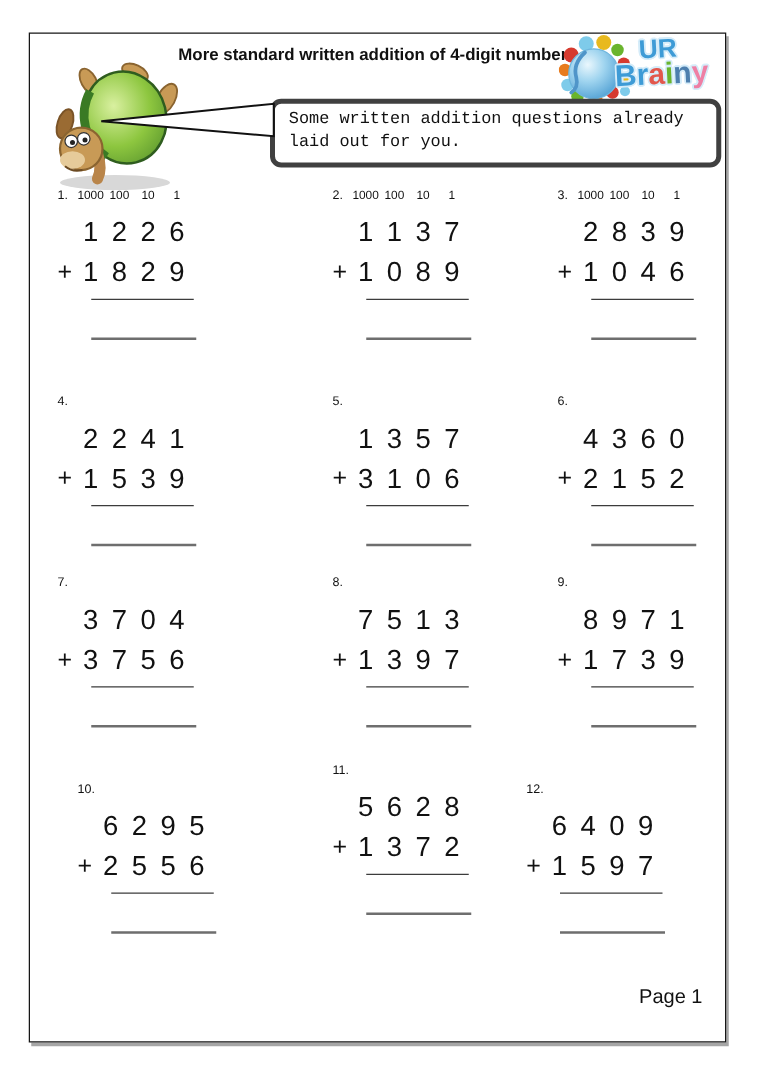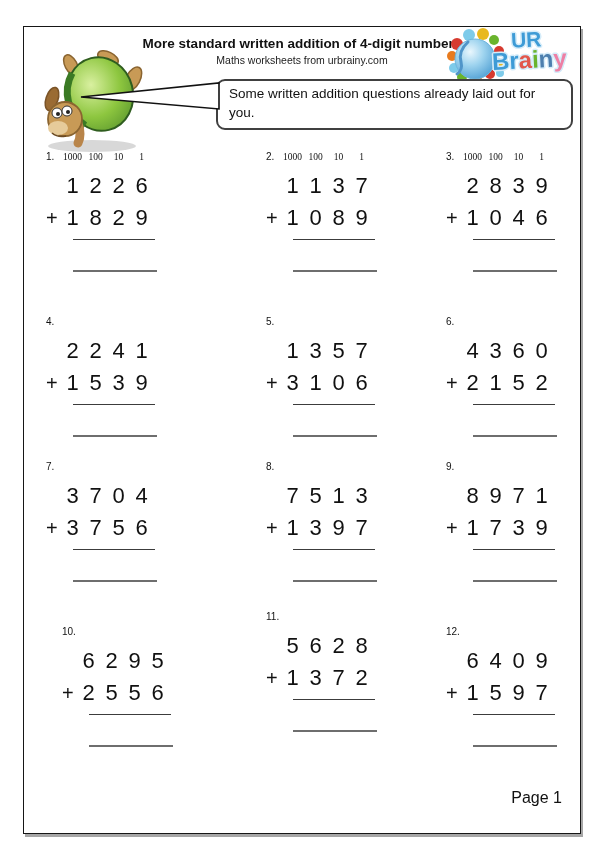--- a/index.html
+++ b/index.html
@@ -21,47 +21,46 @@
     text-shadow:-1.5px 0 0 #d5ecf9,1.5px 0 0 #d5ecf9,0 -1.5px 0 #d5ecf9,0 1.5px 0 #d5ecf9,
       -1px -1px 0 #d5ecf9,1px 1px 0 #d5ecf9,1px -1px 0 #d5ecf9,-1px 1px 0 #d5ecf9;}
   .logo-word1{left:64px;top:1px;font-size:21px;transform:rotate(-3deg);}
   .logo-word2{left:45px;top:20px;font-size:24px;transform:rotate(-3deg);}
 
   
   .mascot{position:absolute;left:16px;top:22px;}
   .tail{position:absolute;left:56px;top:54px;z-index:3;}
   .bubble{
     position:absolute;left:192px;top:52px;width:331px;z-index:2;background:#fff;
-    border:2px solid #404040;border-radius:9px;padding:4px 11px 6px;
-    font-size:13.5px;line-height:18.5px;
+    border:4px solid #404040;border-radius:9px;padding:4px 11px 6px;
+    font-size:13.5px;line-height:18.5px;font-family:Liberation Mono, monospace;
   }
 
   
   .problems{position:absolute;left:0;top:0;width:100%;height:100%;}
   .problem{position:absolute;width:135px;}
   .prob-hdr{height:14px;display:flex;align-items:baseline;}
   .prob-num{width:15px;font-size:10px;}
-  .pv{width:23px;text-align:center;font-size:9.5px;font-family:Liberation Serif, serif;}
+  .pv{width:23px;text-align:center;font-size:9.5px;}
   .num-row{display:flex;font-size:22px;height:30px;align-items:center;}
   .num-row .plus{width:15px;font-size:20px;}
   .digit{width:23px;text-align:center;}
   .addend1{margin-top:6px;}
   .addend2{margin-top:2px;}
   .line1{margin:6px 0 0 27px;width:82px;border-top:1.6px solid #3c3c3c;}
   .line2{margin:30px 0 0 27px;width:84px;border-top:2.2px solid #6e6e6e;}
 
   .footer{position:absolute;right:18px;bottom:26px;font-size:16px;}
 </style>
 </head>
 <body>
 
 <div class="sheet">
 
   <div class="title">More standard written addition of 4-digit numbers</div>
-  <div class="subtitle">Maths worksheets from urbrainy.com</div>
 
   <div class="logo">
     <svg width="58" height="58" viewBox="0 0 58 58">
       <defs>
         <radialGradient id="ballg" cx="38%" cy="32%" r="75%">
           <stop offset="0%" stop-color="#eaf7fd"></stop>
           <stop offset="45%" stop-color="#9fd4ef"></stop>
           <stop offset="100%" stop-color="#4f9fd3"></stop>
         </radialGradient>
       </defs>
@@ -358,21 +357,21 @@
         <div class="num-row addend2">
           <span class="plus">+</span>
           <span class="digit">1</span>
           <span class="digit">3</span>
           <span class="digit">7</span>
           <span class="digit">2</span>
         </div>
         <div class="line1"></div>
         <div class="line2"></div>
       </div>
-      <div class="problem" style="left: 422px; top: 599px;">
+      <div class="problem" style="left: 397px; top: 599px;">
         <div class="prob-hdr">
           <span class="prob-num">12.</span>
         </div>
         <div class="num-row addend1">
           <span class="plus"></span>
           <span class="digit">6</span>
           <span class="digit">4</span>
           <span class="digit">0</span>
           <span class="digit">9</span>
         </div>

